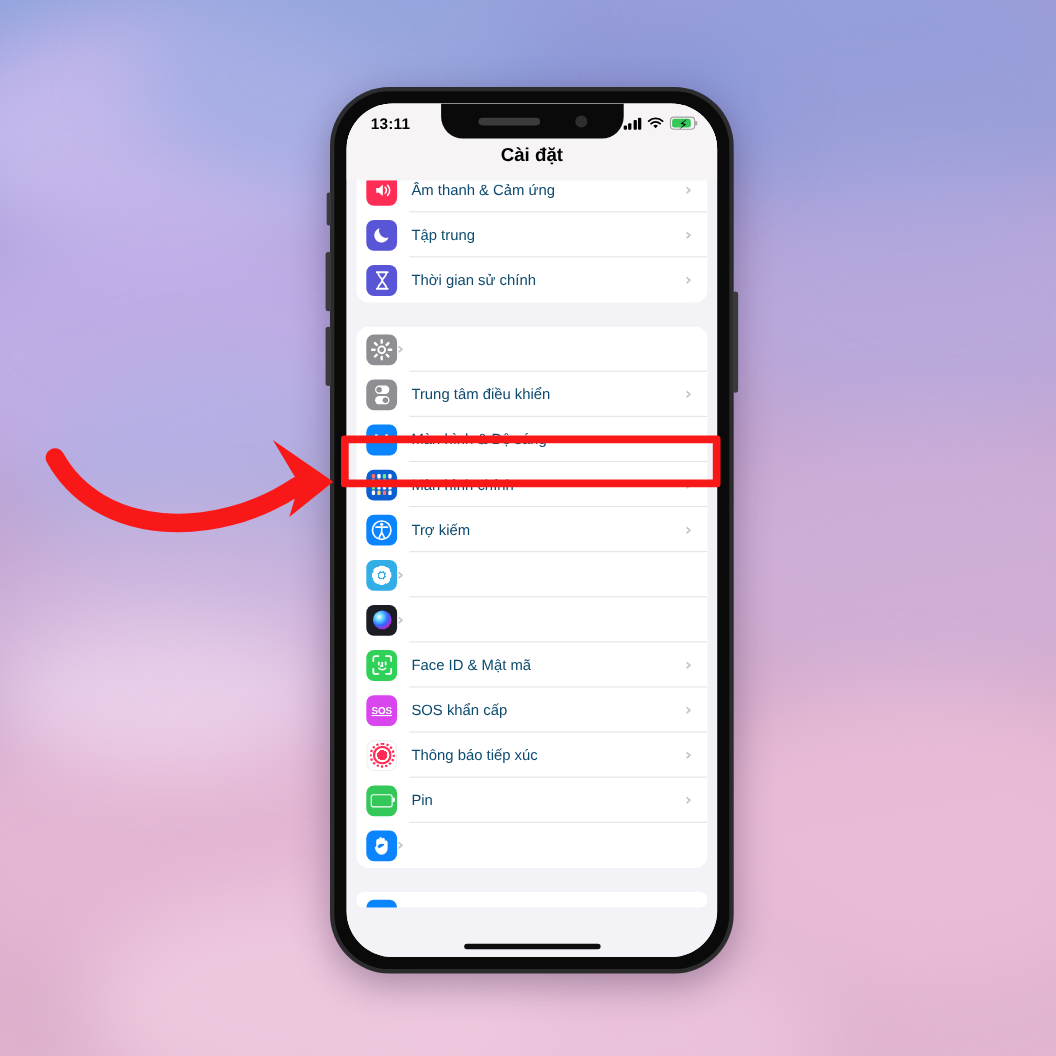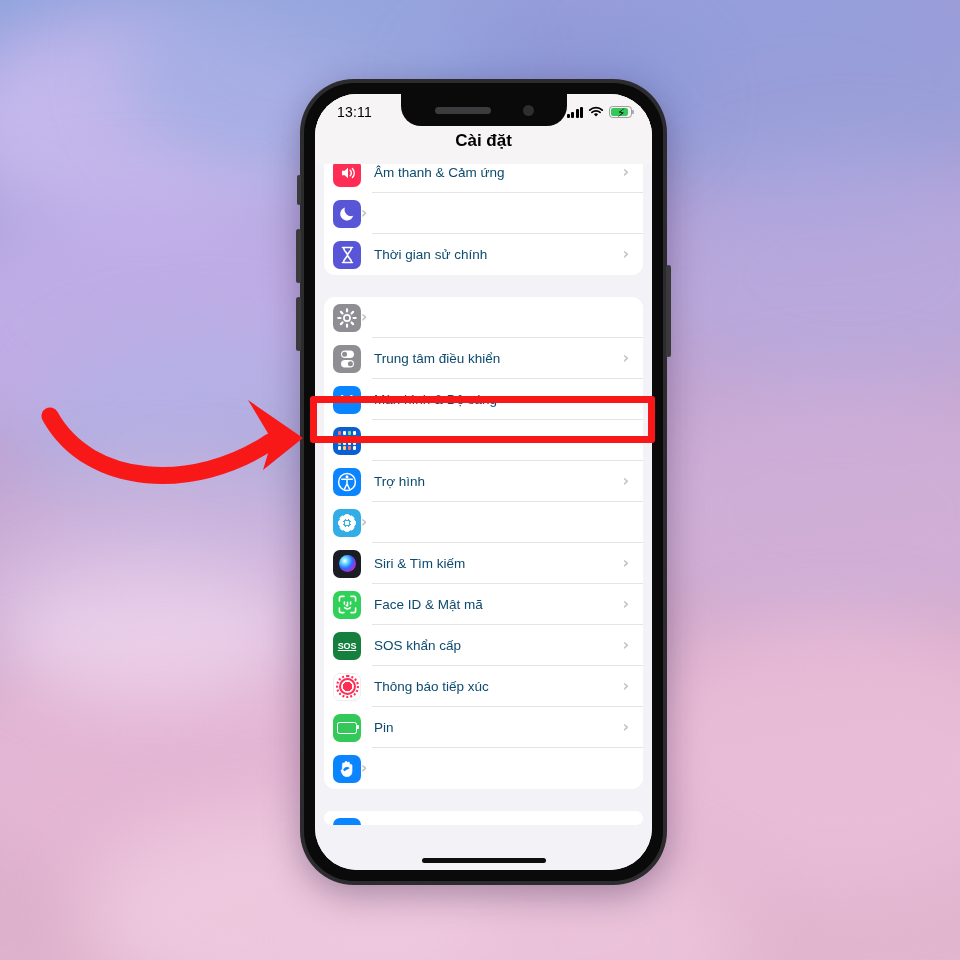--- a/index.html
+++ b/index.html
@@ -61,21 +61,21 @@
   #notch .speaker{position:absolute;left:34px;top:13px;width:56px;height:7px;border-radius:4px;background:#3c3c3e;}
   #notch .camera{position:absolute;right:33px;top:11px;width:11px;height:11px;border-radius:50%;background:#2e2e30;}
 
   
   #statusbar{
     position:absolute;top:0;left:0;right:0;height:32px;z-index:25;
     display:flex;align-items:center;justify-content:space-between;
     padding:0 20px 0 22px;box-sizing:border-box;
     background:#f7f4f5;
   }
-  #statusbar .time{font-size:14px;font-weight:normal;color:#000;letter-spacing:.2px;padding-top:4px;}
+  #statusbar .time{font-size:14px;font-weight:bold;color:#000;letter-spacing:.2px;padding-top:4px;}
   #statusbar .right{display:flex;align-items:center;gap:5px;padding-top:4px;}
   .bars{display:flex;align-items:flex-end;gap:1.5px;height:11px;}
   .bars i{display:block;width:3px;background:#000;border-radius:1px;}
   .bars i:nth-child(1){height:4px;}
   .bars i:nth-child(2){height:6px;}
   .bars i:nth-child(3){height:8.5px;}
   .bars i:nth-child(4){height:11px;}
   .batt{position:relative;width:23px;height:12px;border:1.3px solid rgba(0,0,0,.35);border-radius:3.6px;box-sizing:border-box;}
   .batt .fill{position:absolute;left:1px;top:1px;bottom:1px;width:17px;border-radius:2.2px;background:#34c759;}
   .batt .tip{position:absolute;right:-3.2px;top:3.4px;width:1.8px;height:4px;border-radius:0 1px 1px 0;background:rgba(0,0,0,.3);}
@@ -119,21 +119,21 @@
 
   
   .i-gear{background:#8e8e93;}
   .i-cc{background:#8e8e93;}
   .i-aa{background:#0a84ff;font-size:12px;letter-spacing:.5px;font-family:Liberation Serif, serif;}
   .i-home{background:#0a60d0;}
   .i-access{background:#0a84ff;}
   .i-wall{background:#32ade6;}
   .i-siri{background:#1c1c24;}
   .i-face{background:#30d158;}
-  .i-sos{background:#15803d;font-size:9px;letter-spacing:-.2px;text-decoration:underline;}
+  .i-sos{background:#d946ef;font-size:9px;letter-spacing:-.2px;text-decoration:underline;}
   .i-expo{background:#fff;border:1px solid #eee;box-sizing:border-box;}
   .i-batt{background:#34c759;}
   .i-priv{background:#0a84ff;}
   .i-moon{background:#5856d6;}
   .i-hour{background:#5856d6;}
   .i-sound{background:#ff2d55;}
   .i-appstore{background:#0a84ff;}
 
   .dots{display:grid;grid-template-columns:repeat(4,1fr);gap:1.6px;width:19px;}
   .dots span{display:block;width:3.4px;height:3.4px;border-radius:1px;background:#fff;}
@@ -217,20 +217,21 @@
                 <div class="lbl">Âm thanh &amp; Cảm ứng</div>
                 <div class="chev">›</div>
                 <div class="sep"></div>
               </div>
               <div class="row">
                 <div class="ic i-moon">
                   <svg width="17" height="17" viewBox="0 0 17 17">
                     <path d="M14.2 10.8A6.4 6.4 0 0 1 6 2.6a6.6 6.6 0 1 0 8.2 8.2z" fill="#fff"></path>
                   </svg>
                 </div>
+                <div class="lbl">Tập trung</div>
                 <div class="chev">›</div>
                 <div class="sep"></div>
               </div>
               <div class="row">
                 <div class="ic i-hour">
                   <svg width="15" height="18" viewBox="0 0 15 18">
                     <path d="M2.5 1.5h10M2.5 16.5h10M3.6 1.5c0 4 3.9 5.3 3.9 7.5S3.6 12.5 3.6 16.5M11.4 1.5c0 4-3.9 5.3-3.9 7.5s3.9 3.5 3.9 7.5" stroke="#fff" stroke-width="1.6" fill="none" stroke-linecap="round"></path>
                   </svg>
                 </div>
                 <div class="lbl">Thời gian sử chính</div>
@@ -285,47 +286,47 @@
                     <span class="g"></span>
                     <span></span>
                     <span></span>
                     <span></span>
                     <span></span>
                     <span class="y"></span>
                     <span class="r"></span>
                     <span></span>
                   </div>
                 </div>
+                <div class="lbl">Màn hình chính</div>
                 <div class="chev">›</div>
                 <div class="sep"></div>
               </div>
               <div class="row">
                 <div class="ic i-access">
                   <svg width="20" height="20" viewBox="0 0 20 20">
                     <circle cx="10" cy="10" r="8.4" fill="none" stroke="#fff" stroke-width="1.5"></circle>
                     <circle cx="10" cy="4.7" r="1.5" fill="#fff"></circle>
                     <path d="M4.7 7.2h10.6M10 7.6v4.2M10 11.8l-2.4 5M10 11.8l2.4 5" stroke="#fff" stroke-width="1.5" stroke-linecap="round" fill="none"></path>
                   </svg>
                 </div>
-                <div class="lbl">Trợ hình</div>
+                <div class="lbl">Trợ kiếm</div>
                 <div class="chev">›</div>
                 <div class="sep"></div>
               </div>
               <div class="row">
                 <div class="ic i-wall">
                   <div class="wall-flower"></div>
                 </div>
                 <div class="chev">›</div>
                 <div class="sep"></div>
               </div>
               <div class="row">
                 <div class="ic i-siri">
                   <div class="siri-orb"></div>
                 </div>
-                <div class="lbl">Siri &amp; Tìm kiếm</div>
                 <div class="chev">›</div>
                 <div class="sep"></div>
               </div>
               <div class="row">
                 <div class="ic i-face">
                   <svg width="19" height="19" viewBox="0 0 19 19">
                     <g stroke="#fff" stroke-width="1.6" fill="none" stroke-linecap="round">
                       <path d="M1.4 6V3.2a1.8 1.8 0 0 1 1.8-1.8H6"></path>
                       <path d="M13 1.4h2.8a1.8 1.8 0 0 1 1.8 1.8V6"></path>
                       <path d="M17.6 13v2.8a1.8 1.8 0 0 1-1.8 1.8H13"></path>

